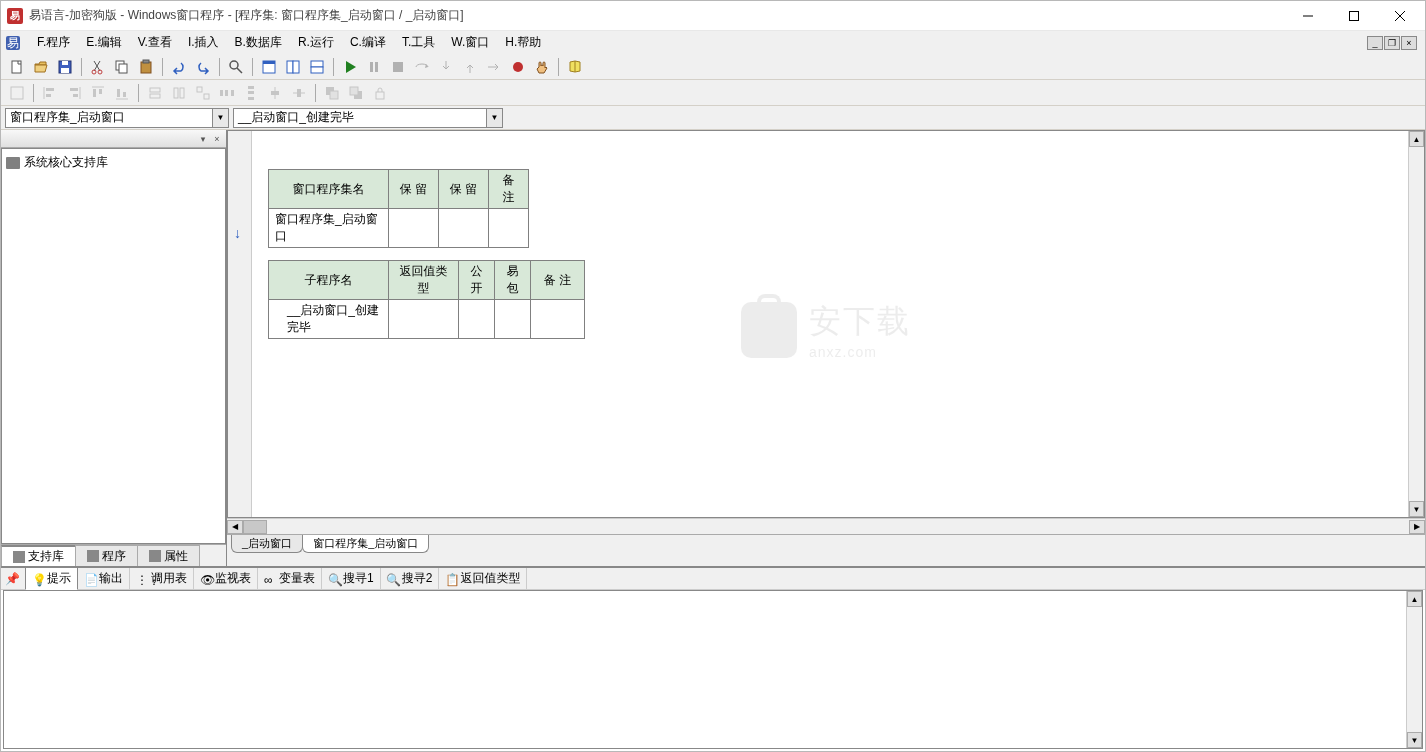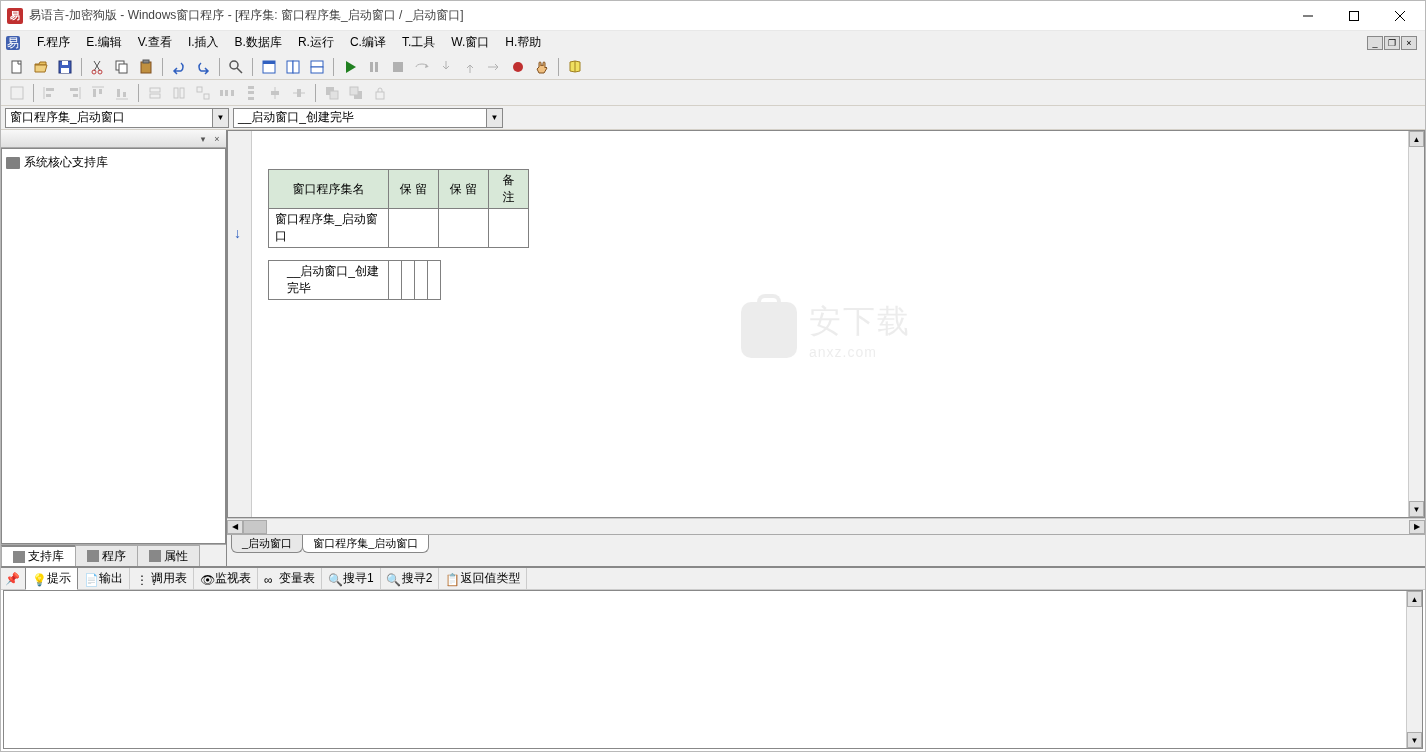--- a/index.html
+++ b/index.html
@@ -433,20 +433,27 @@
           <tr>
             <td class="namecell">窗口程序集_启动窗口</td>
             <td></td>
             <td></td>
             <td></td>
           </tr>
         </tbody>
           </table>
         <table class="etable">
           <tbody>
+              <tr>
+            <th class="hdr" style="width:120px">子程序名</th>
+            <th class="hdr" style="width:70px">返回值类型</th>
+            <th class="hdr" style="width:36px">公开</th>
+            <th class="hdr" style="width:36px">易包</th>
+            <th class="hdr" style="width:54px">备 注</th>
+          </tr>
           <tr>
             <td class="namecell sub-indent">__启动窗口_创建完毕</td>
             <td></td>
             <td></td>
             <td></td>
             <td></td>
           </tr>
         </tbody>
           </table>
       </div>

